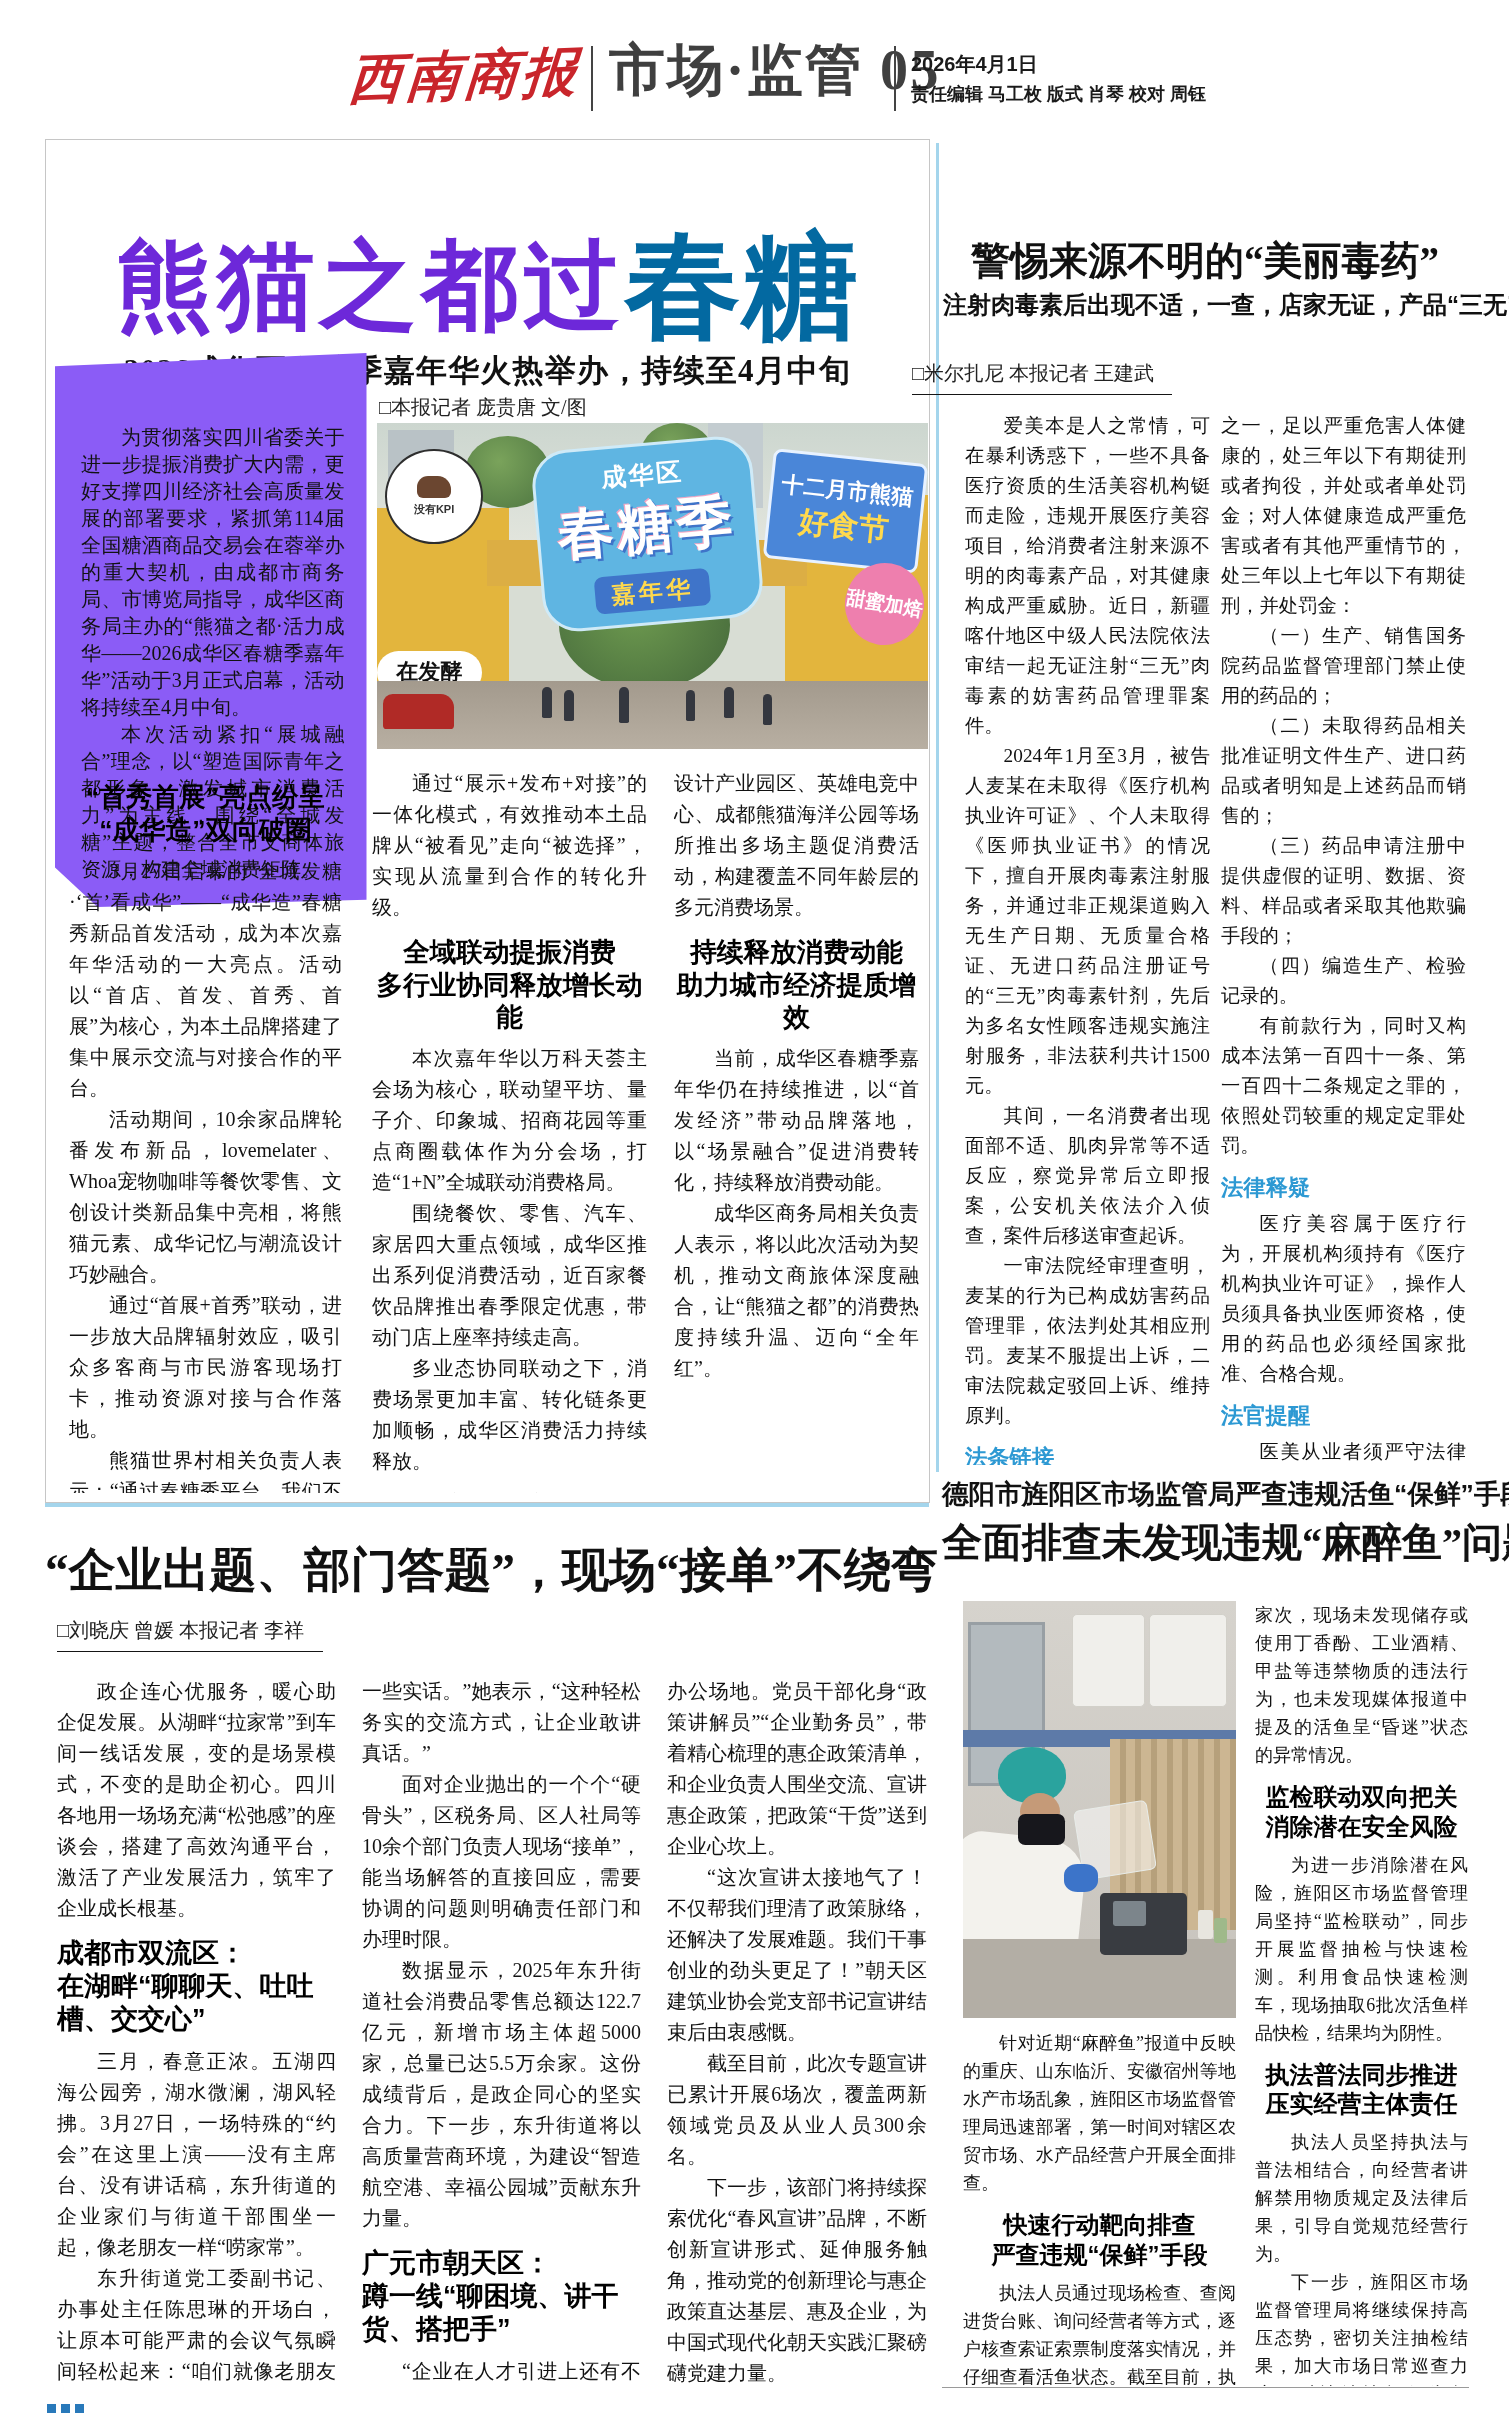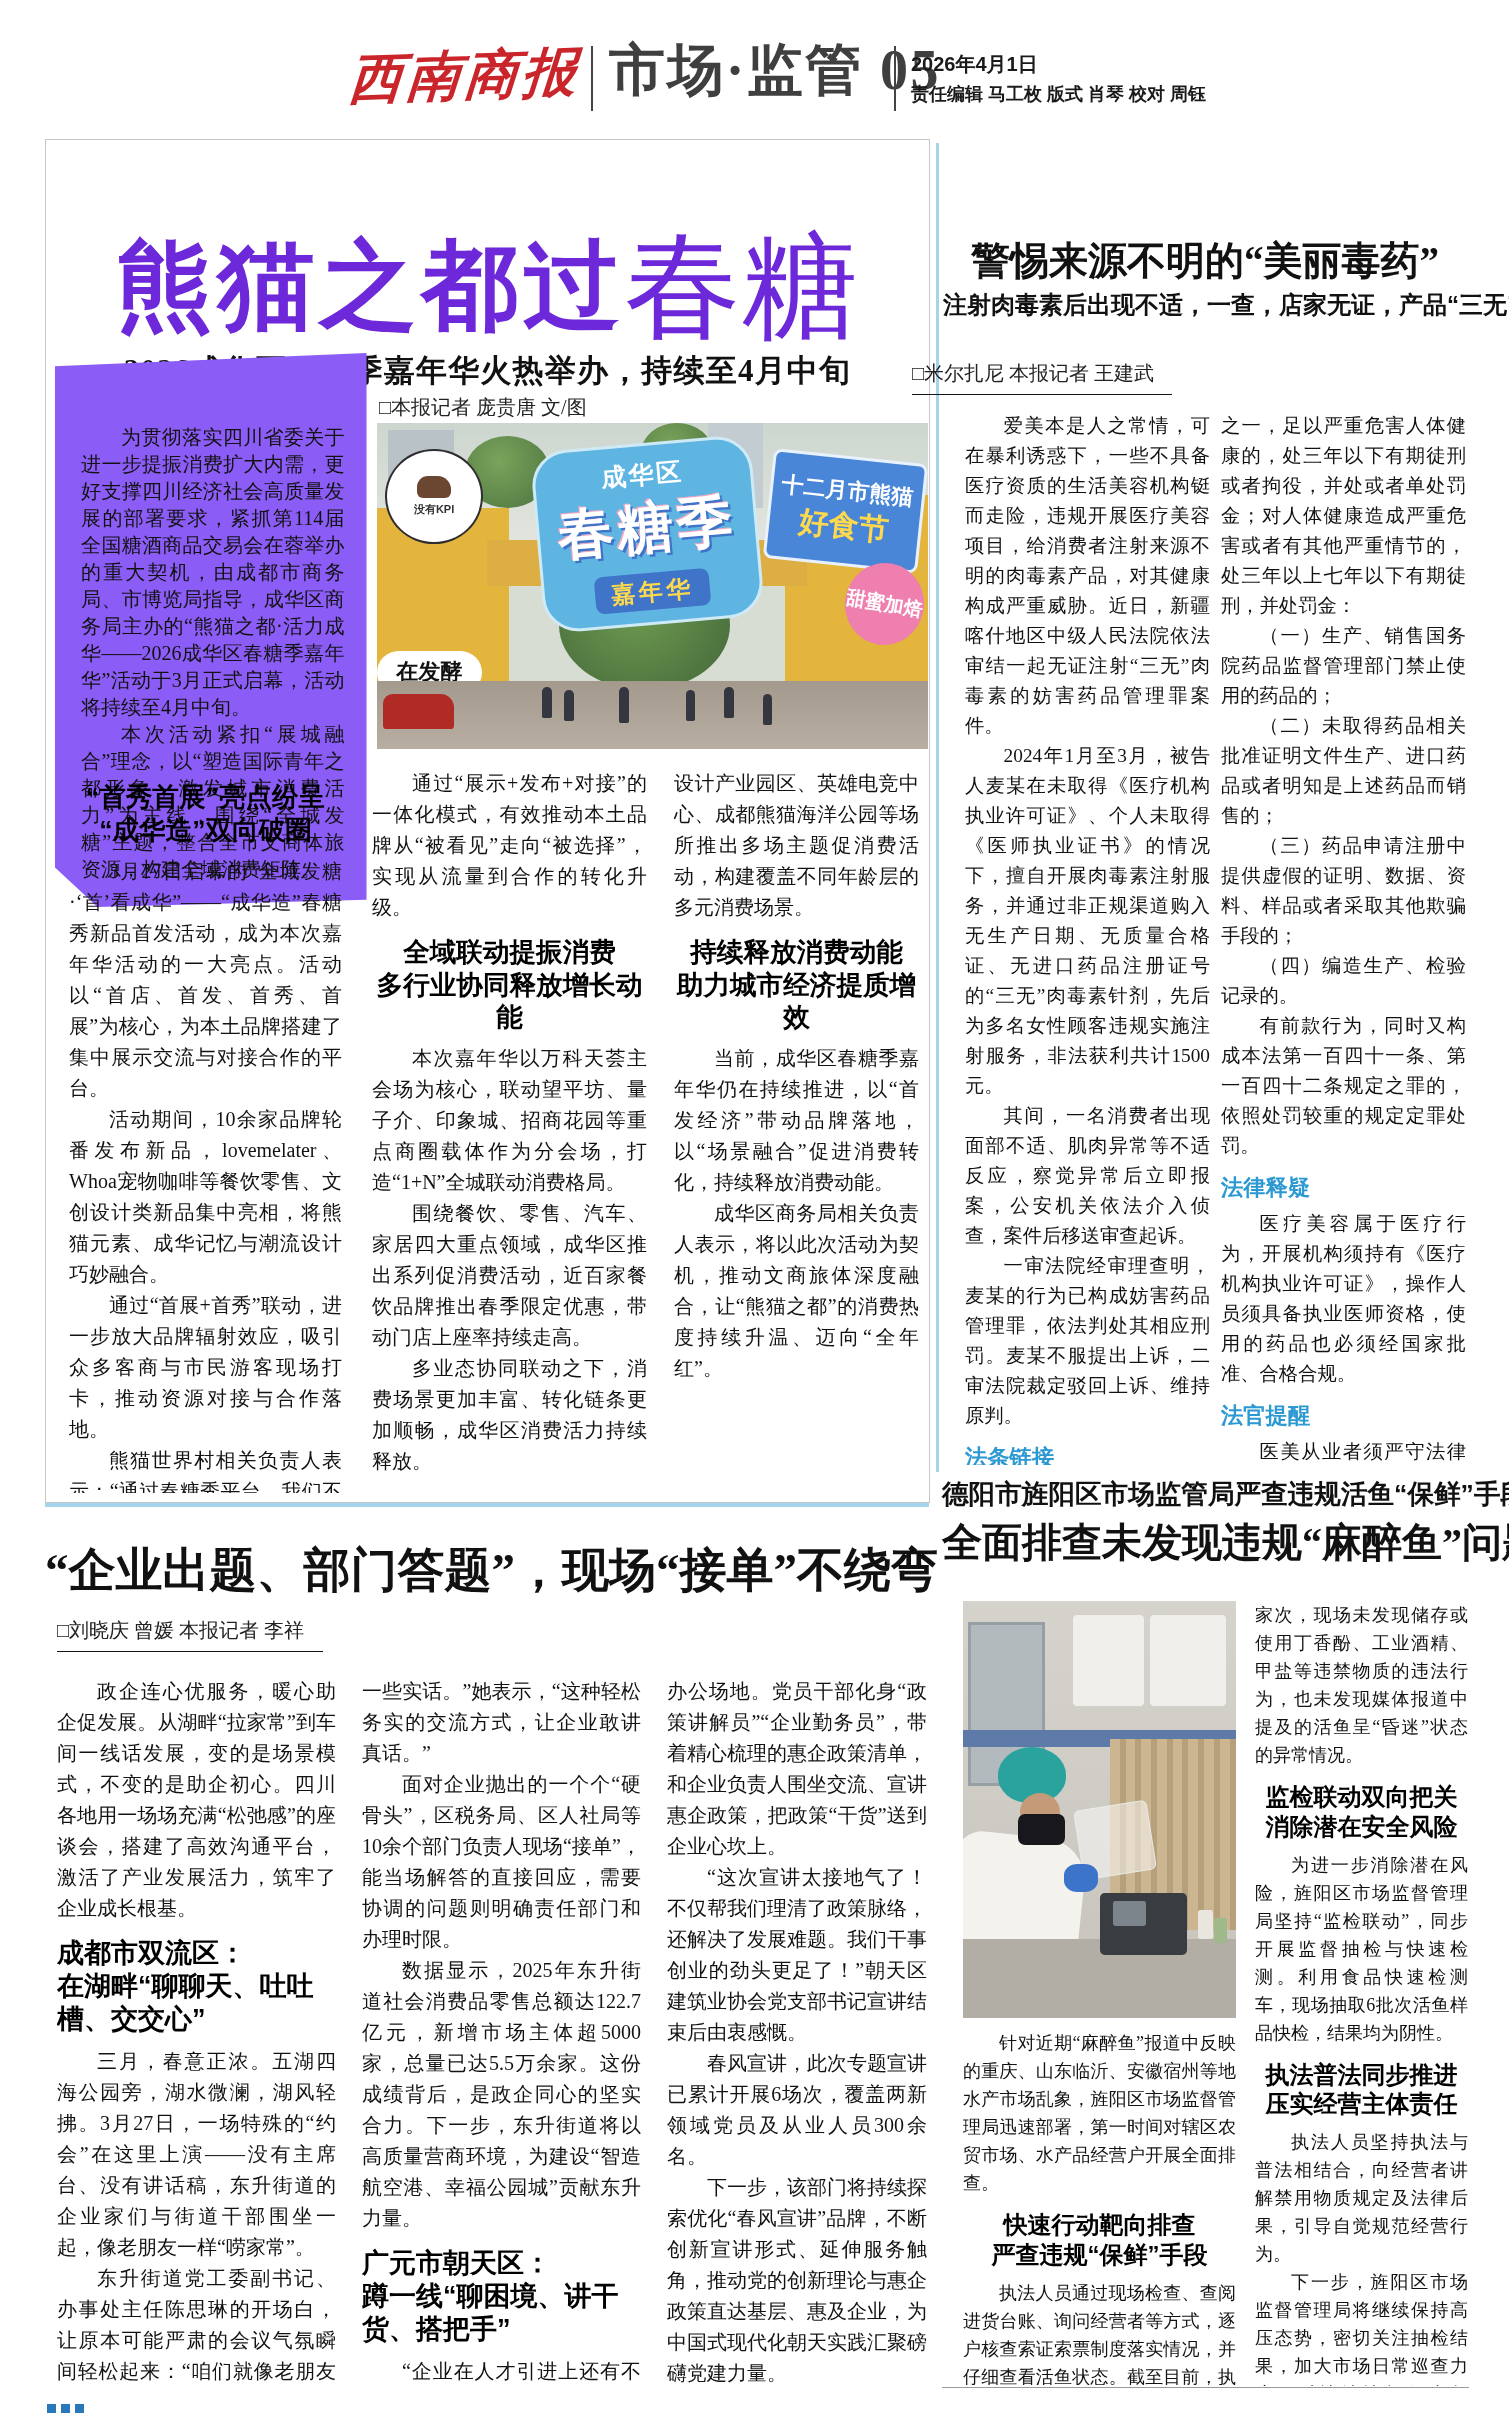--- a/index.html
+++ b/index.html
@@ -34,21 +34,21 @@
   .sub{font-family:"Liberation Sans",sans-serif;font-weight:bold;font-size:26.6px;line-height:1.22;
        text-align:center;margin:13.3px 0 9.7px;color:#000;}
   .subL{text-align:left;font-size:27px;}
   .sub4{font-size:24px;}
   .tag{font-family:"Liberation Sans",sans-serif;font-weight:bold;font-size:22.3px;color:#2d99d3;margin:12px 0 6px;}
   .col{position:absolute;overflow:hidden;}
 
   
   #a1-title{left:0;top:69px;width:883px;text-align:center;white-space:nowrap;}
   #a1-title .blk{font-size:97px;font-weight:bold;letter-spacing:4.8px;color:#6d28d9;}
-  #a1-title .blu{font-size:116px;font-weight:400;color:#6d28d9;
+  #a1-title .blu{font-size:116px;font-weight:700;color:#0369a1;
                  font-family:"Liberation Sans",sans-serif;vertical-align:-7.2px;letter-spacing:1.2px;}
   #a1-sub{left:0;top:210px;width:883px;text-align:center;font-size:31px;font-weight:bold;letter-spacing:1.2px;}
   #a1-byline{left:333px;top:254px;width:242px;}
   #pinkbox{left:8.5px;top:213px;width:312px;height:554px;background:#8b5cf6;
            clip-path:polygon(0 13.3px,100% 0,100% calc(100% - 7.2px),43px 100%,0 calc(100% - 40px));
            padding:71px 22px 0 26.6px;box-sizing:border-box;}
   #pinkbox .bp{font-size:20px;line-height:27px;}
 
   
   #photo1{left:331px;top:283px;width:551px;height:326px;overflow:hidden;background:#d8ddd4;}
@@ -254,21 +254,21 @@
   <div class="col" style="left:362px;top:1676px;width:279px;height:716px;">
     <p class="bp ni">一些实话。”她表示，“这种轻松务实的交流方式，让企业敢讲真话。”</p>
     <p class="bp">面对企业抛出的一个个“硬骨头”，区税务局、区人社局等10余个部门负责人现场“接单”，能当场解答的直接回应，需要协调的问题则明确责任部门和办理时限。</p>
     <p class="bp">数据显示，2025年东升街道社会消费品零售总额达122.7亿元，新增市场主体超5000家，总量已达5.5万余家。这份成绩背后，是政企同心的坚实合力。下一步，东升街道将以高质量营商环境，为建设“智造航空港、幸福公园城”贡献东升力量。</p>
     <h3 class="sub subL"><span>广元市朝天区：</span><br><span>蹲一线“聊困境、讲干货、搭把手”</span></h3>
     <p class="bp">“企业在人才引进上还有不少困难。”“协会想搭建企业交流平台，该怎么争取支持？”连日来，朝天区委社会工作部组织的“春风宣讲”走进商会、园区企业一线。</p>
   </div>
   <div class="col" style="left:667px;top:1676px;width:260px;height:716px;">
     <p class="bp ni">办公场地。党员干部化身“政策讲解员”“企业勤务员”，带着精心梳理的惠企政策清单，和企业负责人围坐交流、宣讲惠企政策，把政策“干货”送到企业心坎上。</p>
     <p class="bp">“这次宣讲太接地气了！不仅帮我们理清了政策脉络，还解决了发展难题。我们干事创业的劲头更足了！”朝天区建筑业协会党支部书记宣讲结束后由衷感慨。</p>
-    <p class="bp">春风宣讲，此次专题宣讲已累计开展6场次，覆盖两新领域党员及从业人员300余名。</p>
+    <p class="bp">截至目前，此次专题宣讲已累计开展6场次，覆盖两新领域党员及从业人员300余名。</p>
     <p class="bp">下一步，该部门将持续探索优化“春风宣讲”品牌，不断创新宣讲形式、延伸服务触角，推动党的创新理论与惠企政策直达基层、惠及企业，为中国式现代化朝天实践汇聚磅礴党建力量。</p>
   </div>
 
   <div class="abs" id="a4-kicker">德阳市旌阳区市场监管局严查违规活鱼“保鲜”手段</div>
   <div class="abs" id="a4-title">全面排查未发现违规“麻醉鱼”问题</div>
 
   <div class="abs" id="photo2">
     <div class="p2window"></div>
     <div class="p2cab" style="left:40%;top:3%;width:26%;height:22%;"></div>
     <div class="p2cab" style="left:68%;top:3%;width:28%;height:22%;"></div>

